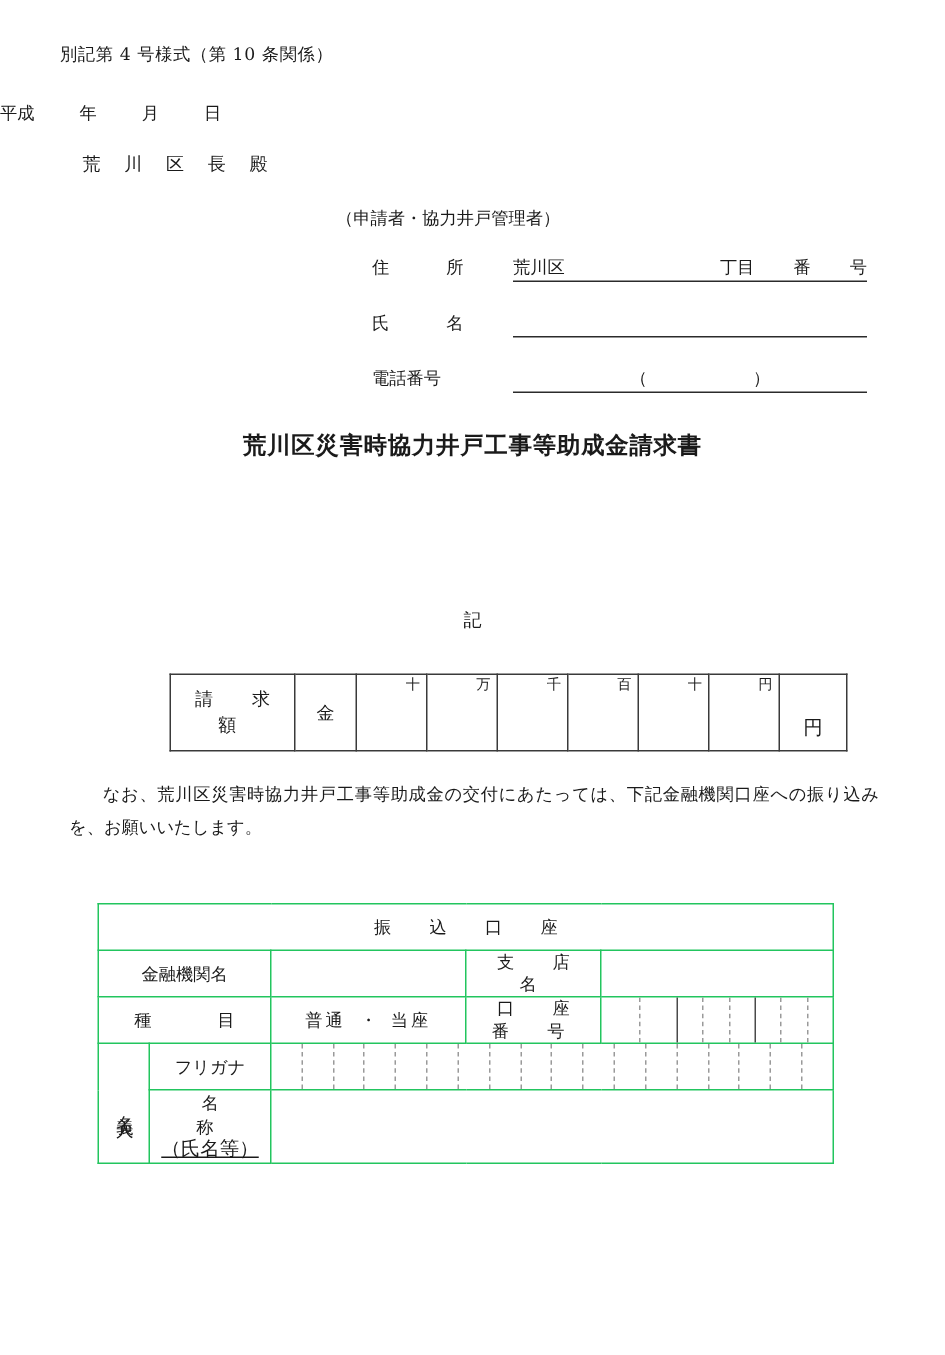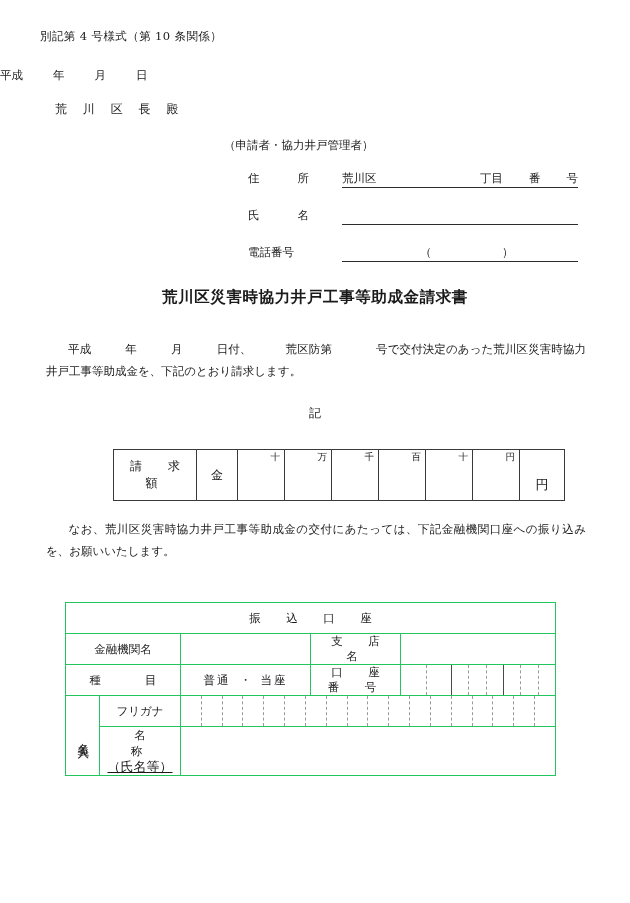--- a/index.html
+++ b/index.html
@@ -294,23 +294,20 @@
           <span class="paren-l">（</span>
           <span class="paren-r">）</span>
         </div>
       </div>
     </div>
 
   </div>
 
   <div class="doc-title">荒川区災害時協力井戸工事等助成金請求書</div>
 
-  <div class="para p1">
-    <span class="indent"></span><span>平成</span><span class="blank-s"></span><span>年</span><span class="blank-s"></span><span>月</span><span class="blank-s"></span><span>日付、</span><span class="blank-s"></span><span>荒区防第</span><span class="blank-m"></span><span>号で交付決定のあった荒川区災害時協力井戸工事等助成金を、下記のとおり請求します。</span>
-  </div>
 
   <div class="ki-mark">記</div>
 
   <table class="amount-table">
     <tbody>
         <tr>
       <td class="lbl">請　求　額</td>
       <td class="kin">金</td>
       <td class="digit">
             <span class="unit">十</span>

